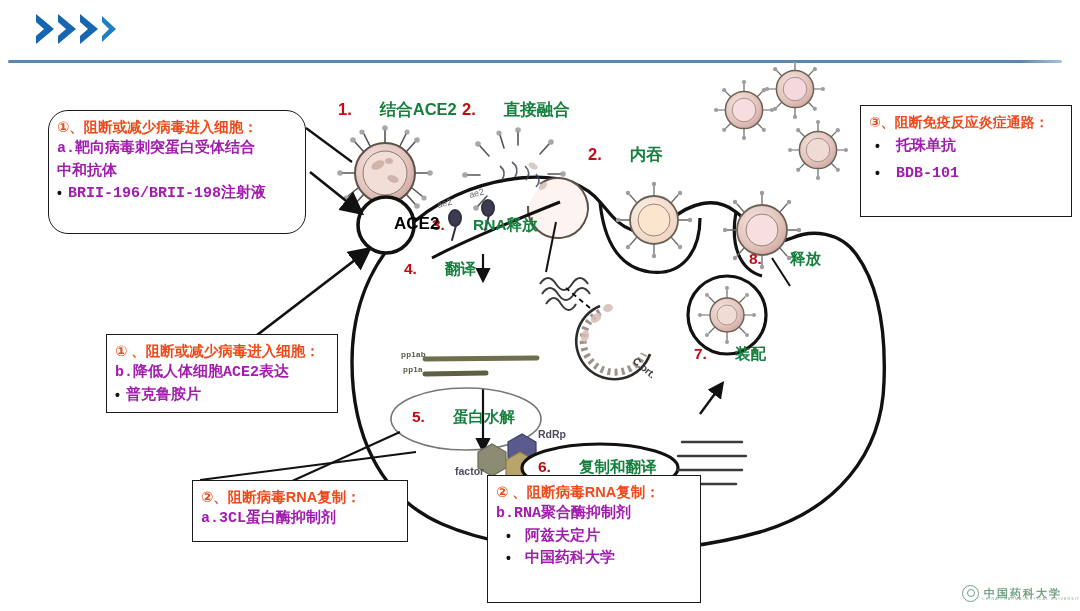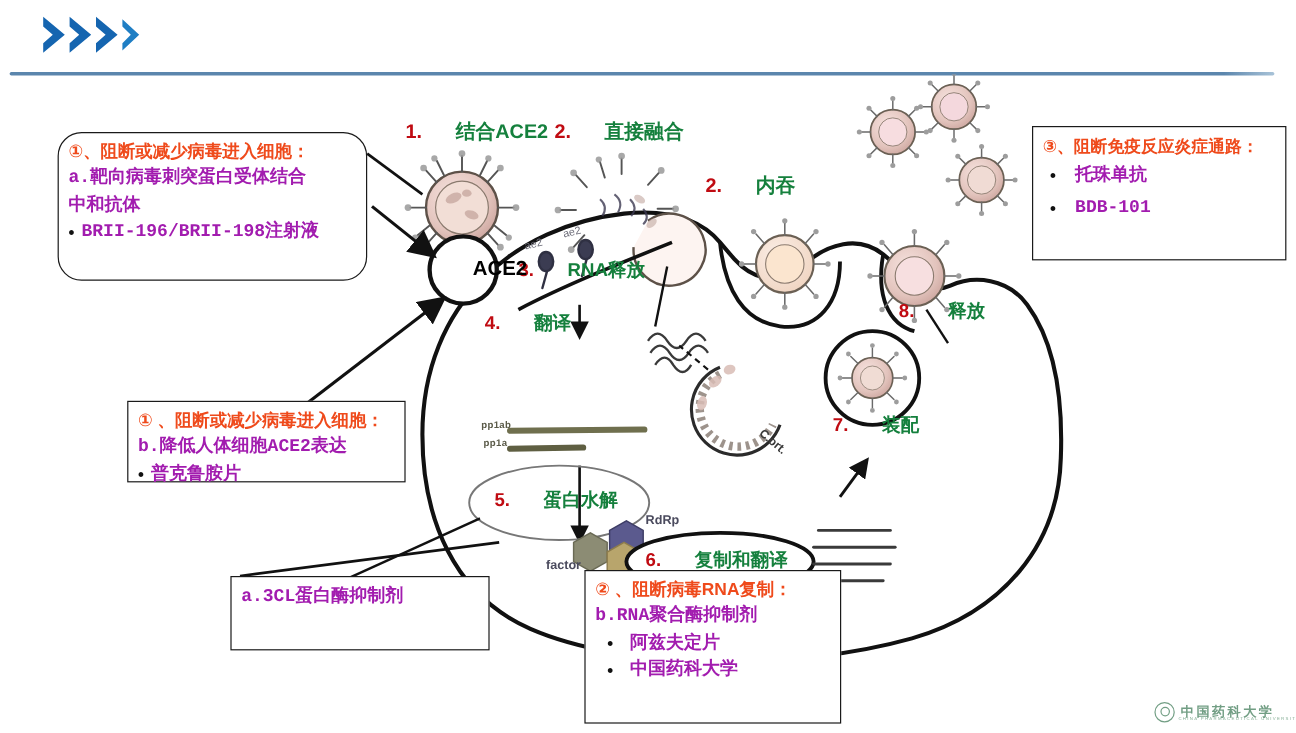--- a/index.html
+++ b/index.html
@@ -38,21 +38,21 @@
   .bline{
     color:#a21caf;font-weight:bold;font-size:15px;line-height:1.5;
     white-space:nowrap;
     font-family:Liberation Mono, monospace;
   }
   .bul{display:flex;gap:6px;align-items:flex-start;}
   .bul .dot{color:#111;font-weight:bold;font-size:14px;line-height:1.5;}
 
   
   #box-entry-a{left:48px;top:110px;width:258px;height:124px;border-radius:20px;}
-  #box-entry-b{left:106px;top:334px;width:232px;height:68px;}
+  #box-entry-b{left:106px;top:334px;width:232px;height:79px;}
   #box-rna-a{left:192px;top:480px;width:216px;height:62px;}
   #box-rna-b{left:487px;top:475px;width:214px;height:128px;}
   #box-immune{left:860px;top:105px;width:212px;height:112px;}
 
   
   .diagram{position:absolute;left:0;top:62px;width:1080px;height:549px;}
   svg.dg{position:absolute;left:0;top:0;width:1080px;height:549px;}
 
   
   .lab{position:absolute;white-space:nowrap;font-weight:bold;}
@@ -471,20 +471,21 @@
   <div class="box" id="box-entry-b">
     <div class="bhead">① 、阻断或减少病毒进入细胞：</div>
     <div class="bline">b.降低人体细胞ACE2表达</div>
     <div class="bul">
       <span class="dot">•</span>
       <span class="bline">普克鲁胺片</span>
     </div>
   </div>
 
   <div class="box" id="box-rna-a">
+    <div class="bhead">②、阻断病毒RNA复制：</div>
     <div class="bline">a.3CL蛋白酶抑制剂</div>
   </div>
 
   <div class="box" id="box-rna-b">
     <div class="bhead">② 、阻断病毒RNA复制：</div>
     <div class="bline">b.RNA聚合酶抑制剂</div>
     <div class="bul" style="padding-left:10px;">
       <span class="dot">•</span>
       <span class="bline" style="padding-left:8px;">阿兹夫定片</span>
     </div>

